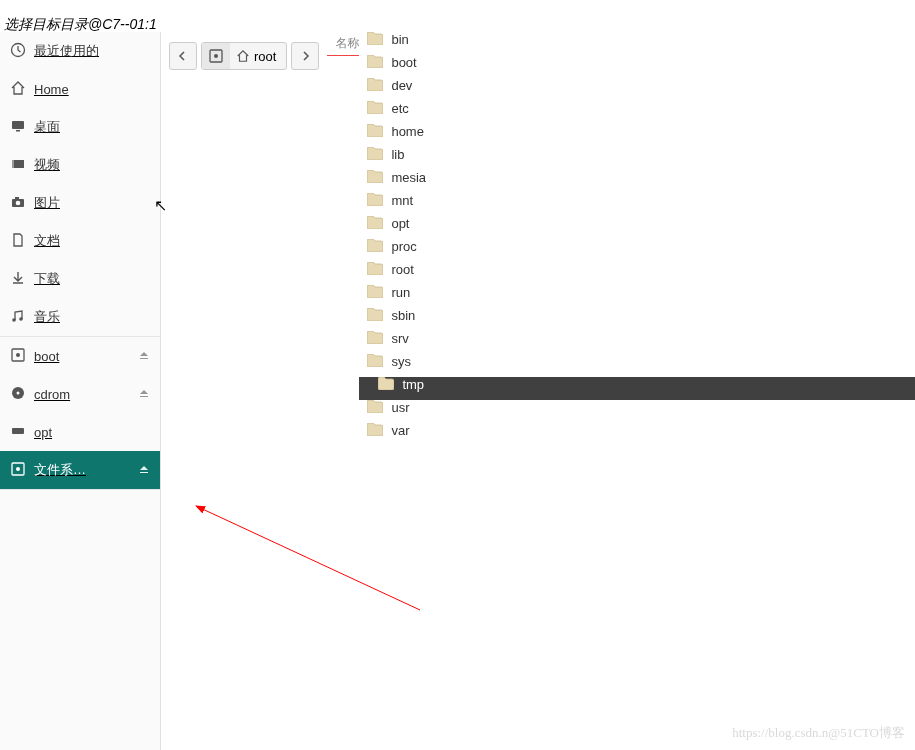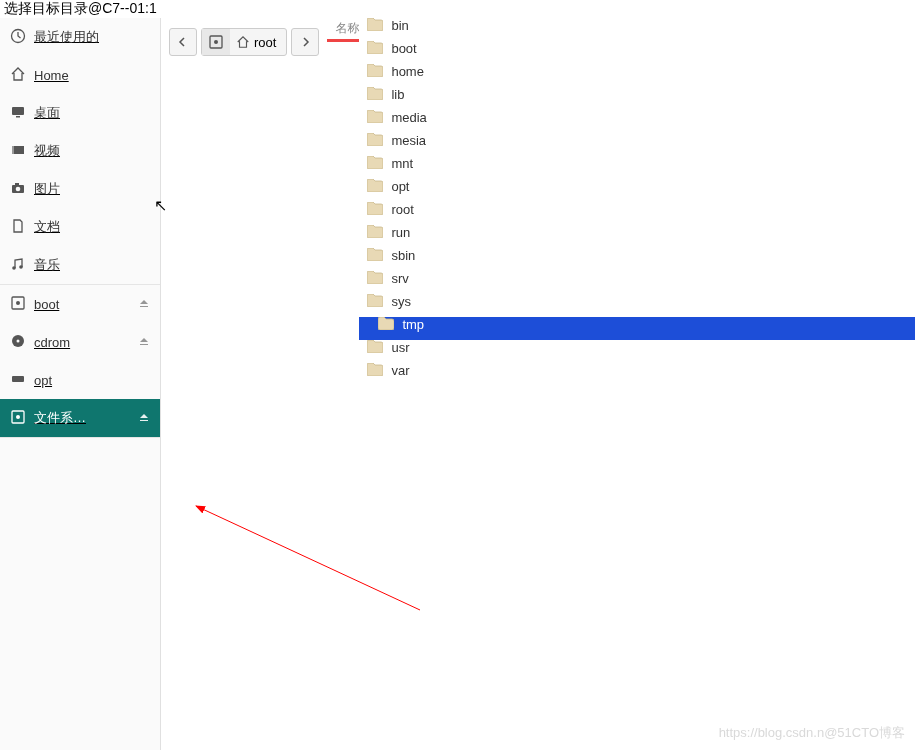--- a/index.html
+++ b/index.html
@@ -1,40 +1,40 @@
 <!DOCTYPE html>
 <html><head>
 <meta charset="utf-8">
 <style>
 * { margin: 0; padding: 0; box-sizing: border-box; font-family: sans-serif; }
 body { width: 915px; height: 750px; background: #fff; position: relative; overflow: hidden; }
-.title-truncated { font-size: 14px; padding: 0 4px; height: 18px; overflow: hidden; }
+.title-truncated { font-size: 14px; padding: 16px 4px; height: 18px; overflow: hidden; font-style: italic; }
 .container { display: flex; height: 732px; }
 .sidebar { width: 161px; background: #fafafa; border-right: 1px solid #e0e0e0; display: flex; flex-direction: column; text-decoration: underline; }
 .sidebar-section { display: flex; flex-direction: column; }
 .sidebar-divider { border-top: 1px solid #e5e5e5; }
 .sidebar-item { display: flex; align-items: center; height: 38px; padding: 0 10px; gap: 8px; cursor: pointer; font-size: 13px; color: #333; }
 .sidebar-item.selected { background: #0f766e; color: #fff; }
 .eject-icon { margin-left: auto; opacity: 0.6; }
 .sidebar-item.selected .eject-icon { opacity: 0.9; }
 .main { flex: 1; display: flex; flex-direction: row; background: #fff; }
 .toolbar { height: 48px; display: flex; align-items: center; padding: 0 8px; gap: 4px; }
 .nav-btn { width: 28px; height: 28px; border: 1px solid #ccc; background: #f5f5f5; border-radius: 3px; display: flex; align-items: center; justify-content: center; cursor: pointer; }
 .breadcrumb-wrap { display: flex; align-items: center; border: 1px solid #ccc; border-radius: 3px; height: 28px; background: #f5f5f5; }
 .breadcrumb-segment { display: inline-flex; align-items: center; justify-content: center; width: 28px; height: 26px; cursor: pointer; }
 .breadcrumb-root { display: inline-flex; align-items: center; gap: 4px; padding: 0 10px 0 6px; height: 26px; font-size: 13px; }
-.column-header { height: 24px; border-bottom: 3px solid #ef4444; display: flex; align-items: center; padding-left: 8px; font-size: 12px; color: #888; }
+.column-header { height: 24px; border-bottom: 1px solid #ef4444; display: flex; align-items: center; padding-left: 8px; font-size: 12px; color: #888; }
 .file-list { flex: 1; position: relative; }
 .file-row { display: flex; align-items: flex-start; height: 23px; padding-left: 8px; gap: 8px; font-size: 13px; color: #333; cursor: pointer; }
-.file-row.selected { background: #1d4ed8; color: #fff; padding-left: 19px; }
+.file-row.selected { background: #404040; color: #fff; padding-left: 19px; }
 .folder-icon { width: 16px; height: 13px; display: inline-block; position: relative; }
 .folder-icon svg { display: block; }
 .cursor-glyph { position: absolute; left: 154px; top: 196px; font-size: 16px; color: #000; pointer-events: none; }
 .arrow-annotation { position: absolute; pointer-events: none; }
-.watermark { position: absolute; right: 10px; bottom: 8px; font-size: 13px; color: #d9d9d9; }
+.watermark { position: absolute; right: 10px; bottom: 8px; font-size: 13px; color: #d9d9d9; font-family: Liberation Serif, serif; }
 .icon-svg { width: 16px; height: 16px; }
 </style>
 </head>
 <body>
 
 <div class="title-truncated">选择目标目录@C7--01:1</div>
 
 <div class="container">
   <aside class="sidebar">
     <div class="sidebar-section">
@@ -71,20 +71,26 @@
               <circle cx="8" cy="9" r="2.3" fill="#fafafa"></circle>
               <rect x="5" y="3" width="4" height="2" fill="#555"></rect>
             </svg></span>
         <span>图片</span>
       </div>
       <div class="sidebar-item">
         <span><svg class="icon-svg" viewBox="0 0 16 16">
               <path d="M4 2 H10 L12 4 V14 H4 Z" fill="none" stroke="#555" stroke-width="1.3"></path>
             </svg></span>
         <span>文档</span>
+      </div>
+      <div class="sidebar-item">
+        <span><svg class="icon-svg" viewBox="0 0 16 16">
+              <path d="M8 2 V10 M4 7 L8 11 L12 7 M3 13 H13" fill="none" stroke="#555" stroke-width="1.4"></path>
+            </svg></span>
+        <span>下载</span>
       </div>
       <div class="sidebar-item">
         <span><svg class="icon-svg" viewBox="0 0 16 16">
               <path d="M5 12 V4 L12 3 V11" fill="none" stroke="#555" stroke-width="1.3"></path>
               <circle cx="4" cy="12" r="1.8" fill="#555"></circle>
               <circle cx="11" cy="11" r="1.8" fill="#555"></circle>
             </svg></span>
         <span>音乐</span>
       </div>
     </div>
@@ -176,61 +182,77 @@
             </svg>
           </span>
           <span>boot</span>
         </div>
         <div class="file-row">
           <span class="folder-icon">
             <svg width="16" height="13" viewBox="0 0 16 13">
               <path d="M0 2 Q0 0 2 0 H6 L8 2 H14 Q16 2 16 4 V11 Q16 13 14 13 H2 Q0 13 0 11 Z" fill="#e8d9b5" stroke="#c9b88a" stroke-width="0.8"></path>
             </svg>
           </span>
+          <span>dev</span>
+        </div>
+        <div class="file-row">
+          <span class="folder-icon">
+            <svg width="16" height="13" viewBox="0 0 16 13">
+              <path d="M0 2 Q0 0 2 0 H6 L8 2 H14 Q16 2 16 4 V11 Q16 13 14 13 H2 Q0 13 0 11 Z" fill="#e8d9b5" stroke="#c9b88a" stroke-width="0.8"></path>
+            </svg>
+          </span>
+          <span>etc</span>
+        </div>
+        <div class="file-row">
+          <span class="folder-icon">
+            <svg width="16" height="13" viewBox="0 0 16 13">
+              <path d="M0 2 Q0 0 2 0 H6 L8 2 H14 Q16 2 16 4 V11 Q16 13 14 13 H2 Q0 13 0 11 Z" fill="#e8d9b5" stroke="#c9b88a" stroke-width="0.8"></path>
+            </svg>
+          </span>
           <span>home</span>
         </div>
         <div class="file-row">
           <span class="folder-icon">
             <svg width="16" height="13" viewBox="0 0 16 13">
               <path d="M0 2 Q0 0 2 0 H6 L8 2 H14 Q16 2 16 4 V11 Q16 13 14 13 H2 Q0 13 0 11 Z" fill="#e8d9b5" stroke="#c9b88a" stroke-width="0.8"></path>
             </svg>
           </span>
           <span>lib</span>
         </div>
         <div class="file-row">
           <span class="folder-icon">
             <svg width="16" height="13" viewBox="0 0 16 13">
               <path d="M0 2 Q0 0 2 0 H6 L8 2 H14 Q16 2 16 4 V11 Q16 13 14 13 H2 Q0 13 0 11 Z" fill="#e8d9b5" stroke="#c9b88a" stroke-width="0.8"></path>
             </svg>
           </span>
-          <span>media</span>
-        </div>
-        <div class="file-row">
-          <span class="folder-icon">
-            <svg width="16" height="13" viewBox="0 0 16 13">
-              <path d="M0 2 Q0 0 2 0 H6 L8 2 H14 Q16 2 16 4 V11 Q16 13 14 13 H2 Q0 13 0 11 Z" fill="#e8d9b5" stroke="#c9b88a" stroke-width="0.8"></path>
-            </svg>
-          </span>
           <span>mesia</span>
         </div>
         <div class="file-row">
           <span class="folder-icon">
             <svg width="16" height="13" viewBox="0 0 16 13">
               <path d="M0 2 Q0 0 2 0 H6 L8 2 H14 Q16 2 16 4 V11 Q16 13 14 13 H2 Q0 13 0 11 Z" fill="#e8d9b5" stroke="#c9b88a" stroke-width="0.8"></path>
             </svg>
           </span>
           <span>mnt</span>
         </div>
         <div class="file-row">
           <span class="folder-icon">
             <svg width="16" height="13" viewBox="0 0 16 13">
               <path d="M0 2 Q0 0 2 0 H6 L8 2 H14 Q16 2 16 4 V11 Q16 13 14 13 H2 Q0 13 0 11 Z" fill="#e8d9b5" stroke="#c9b88a" stroke-width="0.8"></path>
             </svg>
           </span>
           <span>opt</span>
+        </div>
+        <div class="file-row">
+          <span class="folder-icon">
+            <svg width="16" height="13" viewBox="0 0 16 13">
+              <path d="M0 2 Q0 0 2 0 H6 L8 2 H14 Q16 2 16 4 V11 Q16 13 14 13 H2 Q0 13 0 11 Z" fill="#e8d9b5" stroke="#c9b88a" stroke-width="0.8"></path>
+            </svg>
+          </span>
+          <span>proc</span>
         </div>
         <div class="file-row">
           <span class="folder-icon">
             <svg width="16" height="13" viewBox="0 0 16 13">
               <path d="M0 2 Q0 0 2 0 H6 L8 2 H14 Q16 2 16 4 V11 Q16 13 14 13 H2 Q0 13 0 11 Z" fill="#e8d9b5" stroke="#c9b88a" stroke-width="0.8"></path>
             </svg>
           </span>
           <span>root</span>
         </div>
         <div class="file-row">

